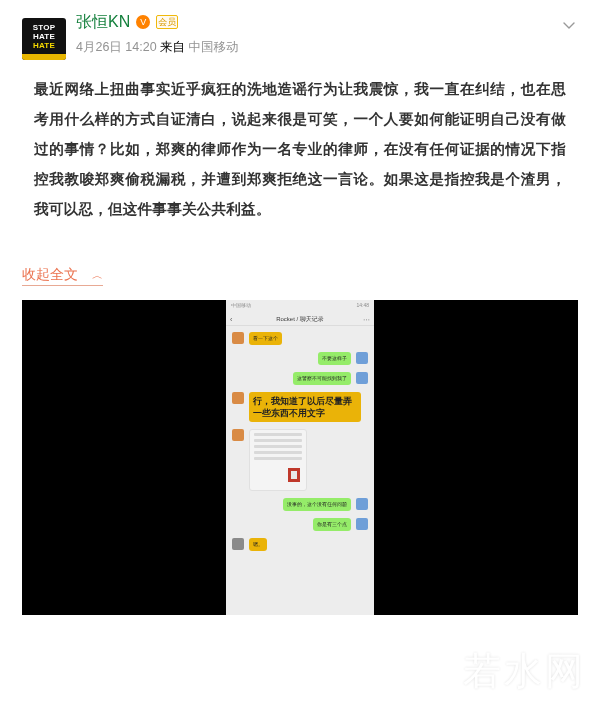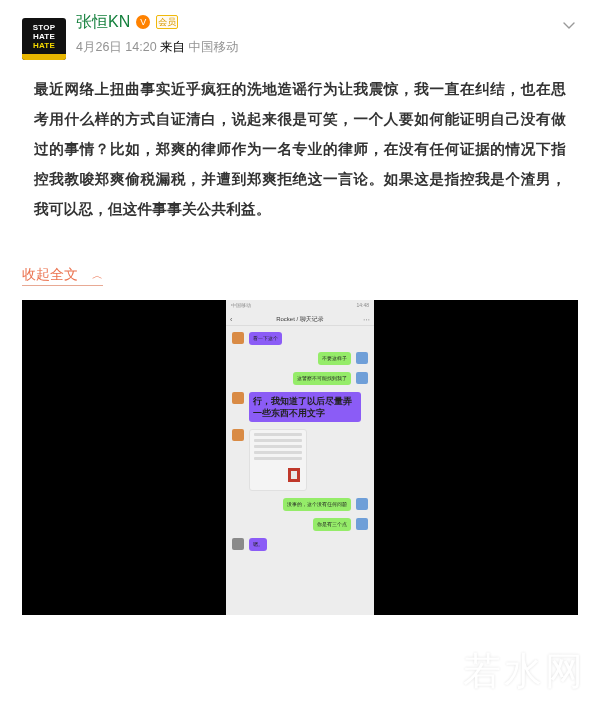--- a/index.html
+++ b/index.html
@@ -200,21 +200,21 @@
   .msg-row { display: flex; margin-bottom: 7px; }
   .msg-row.right { justify-content: flex-end; }
   .msg-av {
     width: 12px; height: 12px; border-radius: 2px;
     background: #d98b45; flex: 0 0 12px;
   }
   .msg-av.blue { background: #6f9fd8; }
   .msg-av.dark { background: #8a8a8a; }
   .bubble {
     max-width: 96px;
-    background: #8b5cf6;
+    background: #eab308;
     border-radius: 3px;
     padding: 3px 4px;
     margin: 0 5px;
     font-size: 5px;
     line-height: 7px;
     color: #222;
     word-break: break-all;
   }
   .bubble.green { background: #95ec69; }
   .bubble.big {

